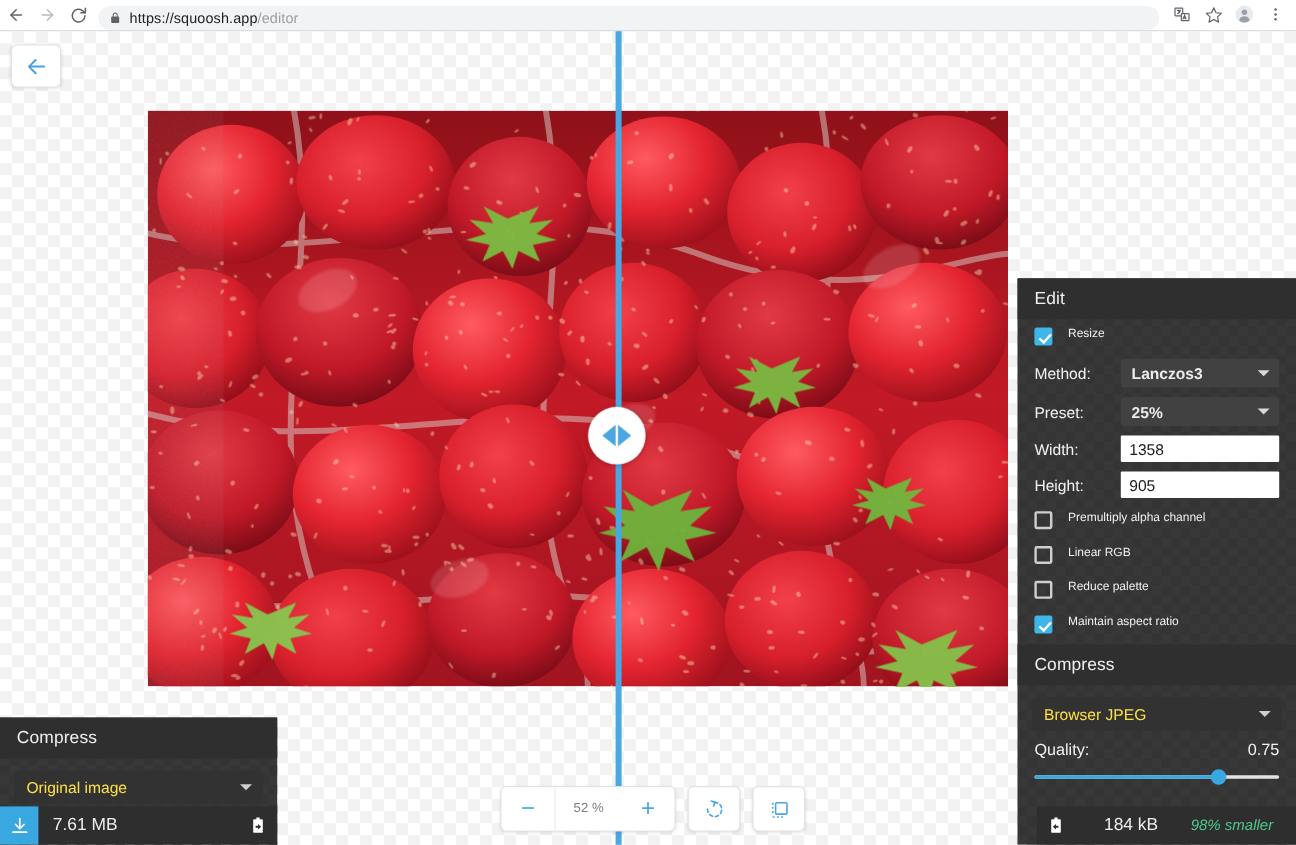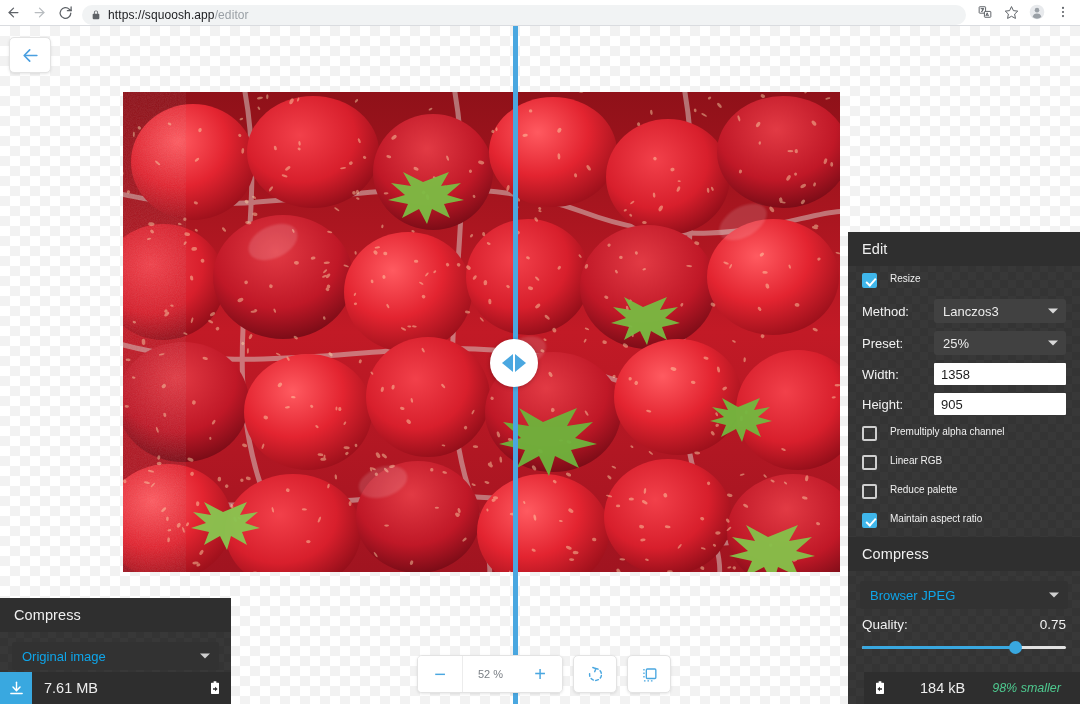--- a/index.html
+++ b/index.html
@@ -182,21 +182,21 @@
     left: 0; top: 572px;
     width: 231px; height: 106px;
     z-index: 25;
   }
   #left-panel-body { padding: 10px 12px 8px 12px; }
   .select-box {
     position: relative;
     width: 100%; height: 28px;
     background: #323232;
     border-radius: 3px;
-    color: #0ea5e9;
+    color: #fde047;
     font-size: 13px;
     display: flex; align-items: center;
     padding: 0 24px 0 10px;
     cursor: pointer;
   }
   .select-box .caret {
     position: absolute; right: 9px; top: 50%;
     transform: translateY(-50%);
     width: 0; height: 0;
     border-left: 5px solid transparent;
@@ -279,20 +279,21 @@
   .sel-sm {
     width: 100%; height: 24px;
     background: #414141;
     border-radius: 3px;
     color: #ececec;
     font-size: 13px;
     display: flex; align-items: center;
     padding: 0 22px 0 9px;
     position: relative;
     cursor: pointer;
+    font-weight: bold;
   }
   .sel-sm .caret {
     position: absolute; right: 8px; top: 50%;
     transform: translateY(-50%);
     width: 0; height: 0;
     border-left: 5px solid transparent;
     border-right: 5px solid transparent;
     border-top: 5px solid #d8d8d8;
   }
   #compress-header-right { margin-top: 2px; }

